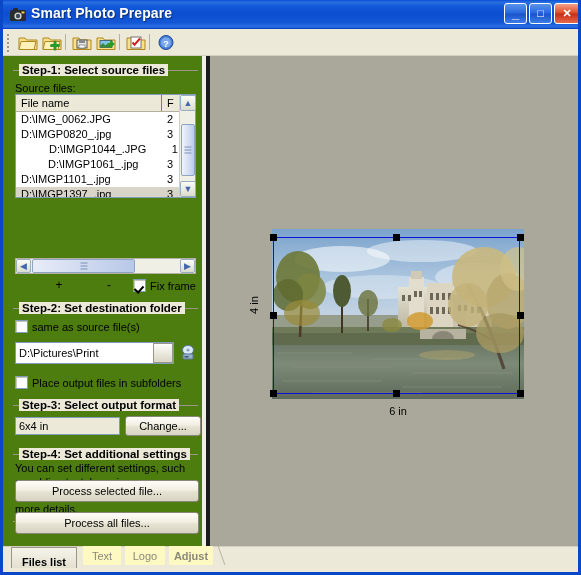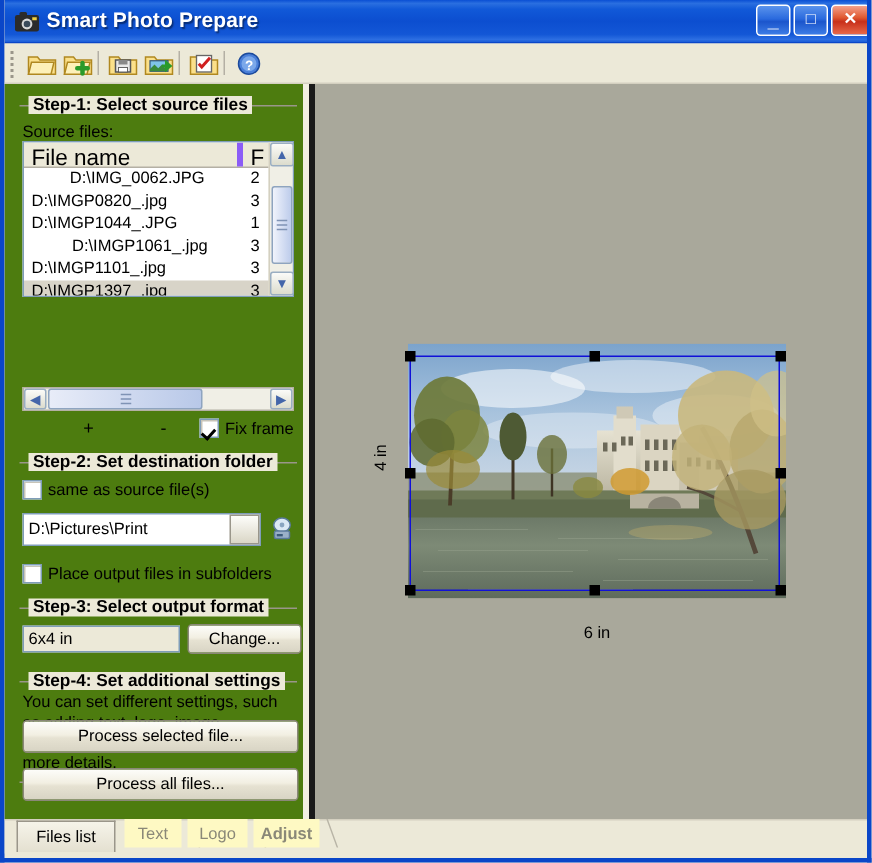--- a/index.html
+++ b/index.html
@@ -158,25 +158,25 @@
     overflow: hidden;
   }
   .lv-header {
     height: 17px;
     background: #ece9d8;
     border-bottom: 1px solid #b4b0a4;
     display: flex;
     box-sizing: border-box;
   }
   .lv-th {
-    font-size: 15px;
+    font-size: 11px;
     color: #000;
     padding: 2px 0 0 5px;
     box-sizing: border-box;
-    border-right: 4px solid #8b5cf6;
+    border-right: 1px solid #8b5cf6;
     overflow: hidden;
     white-space: nowrap;
   }
   .lv-row {
     height: 15px;
     display: flex;
     box-sizing: border-box;
     font-size: 11px;
   }
   .lv-row.sel { background: #d8d4c8; }
@@ -312,21 +312,20 @@
     width: 7px; height: 7px;
     background: #000;
   }
   .dim-h {
     position: absolute;
     left: 0; top: 176px;
     width: 252px;
     text-align: center;
     font-size: 11px;
     color: #000;
-    margin-top: 11px;
   }
   .dim-v {
     position: absolute;
     left: -48px; top: 70px;
     width: 60px;
     text-align: center;
     font-size: 11px;
     color: #000;
     transform: rotate(-90deg);
   }
@@ -353,21 +352,22 @@
     color: #8a8878;
     background: #fef9c3;
   }
   .tab.active {
     top: 1px;
     height: 21px;
     color: #000;
     background: linear-gradient(to bottom,#f6f4ea,#e4e0d0);
     border: 1px solid #9a968a;
     border-bottom: none;
-    font-weight: normal;
+    font-weight: bold;
+    align-items: flex-end;
   }
   .tab .skew {
     position: absolute;
     right: -9px; top: 0;
     width: 10px; height: 100%;
     border-right: 1px solid #b8b4a6;
     transform: skewX(20deg);
   }
 </style>
 </head>
@@ -466,29 +466,29 @@
       <div class="group-title" style="left:16px; top:8px;">Step-1: Select source files</div>
       <div class="lbl" style="left:12px; top:26px;">Source files:</div>
 
       <div class="listbox" style="left:12px; top:38px; width:181px; height:104px;">
         <div class="lv-header">
           <div class="lv-th" style="width:146px;">File name</div>
           <div class="lv-th" style="width:33px;">F</div>
         </div>
         <div>
           <div class="lv-row">
-            <div class="lv-td" style="width:146px;text-align:center;">D:\IMG_0062.JPG</div>
+            <div class="lv-td" style="width:146px;">D:\IMG_0062.JPG</div>
             <div class="lv-td" style="width:33px;">2</div>
           </div>
           <div class="lv-row">
             <div class="lv-td" style="width:146px;">D:\IMGP0820_.jpg</div>
             <div class="lv-td" style="width:33px;">3</div>
           </div>
           <div class="lv-row">
-            <div class="lv-td" style="width:146px;">D:\IMGP1044_.JPG</div>
+            <div class="lv-td" style="width:146px;margin-left:28px;">D:\IMGP1044_.JPG</div>
             <div class="lv-td" style="width:33px;">1</div>
           </div>
           <div class="lv-row">
             <div class="lv-td" style="width:146px;padding-left:32px;">D:\IMGP1061_.jpg</div>
             <div class="lv-td" style="width:33px;">3</div>
           </div>
           <div class="lv-row">
             <div class="lv-td" style="width:146px;">D:\IMGP1101_.jpg</div>
             <div class="lv-td" style="width:33px;">3</div>
           </div>

